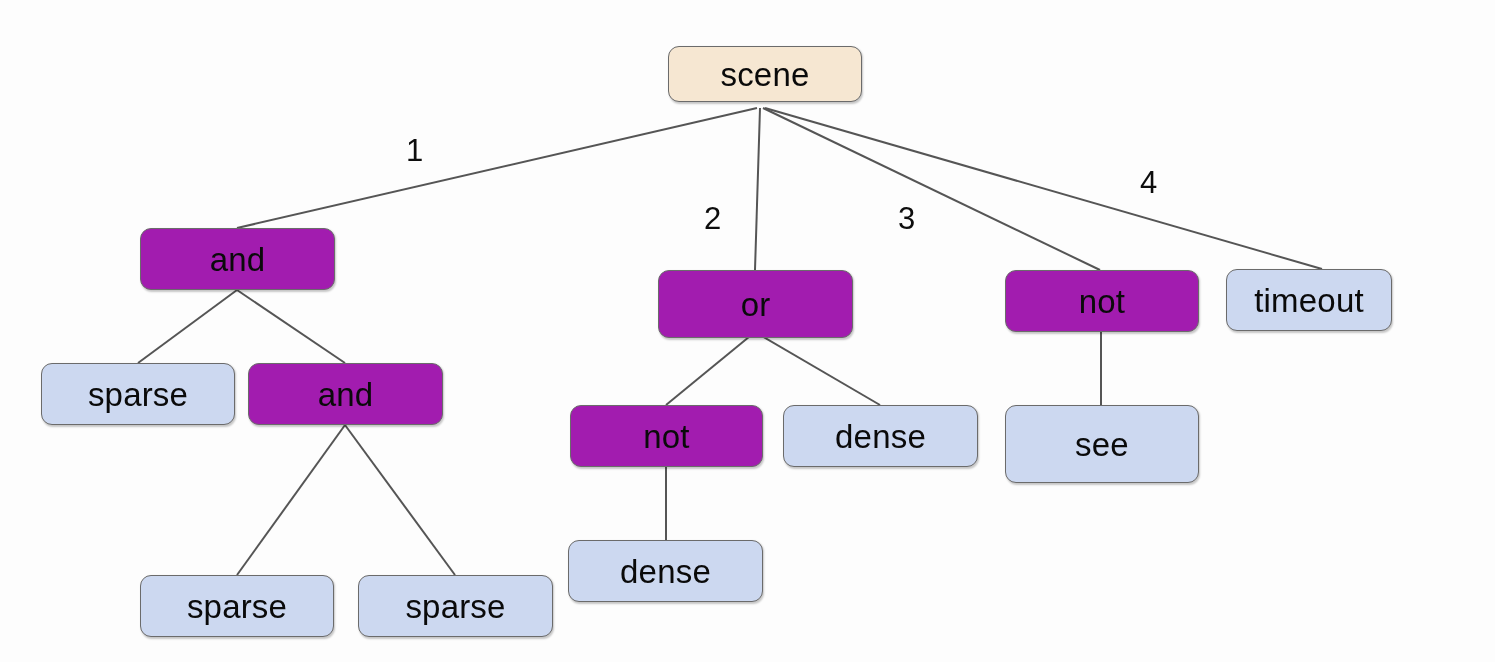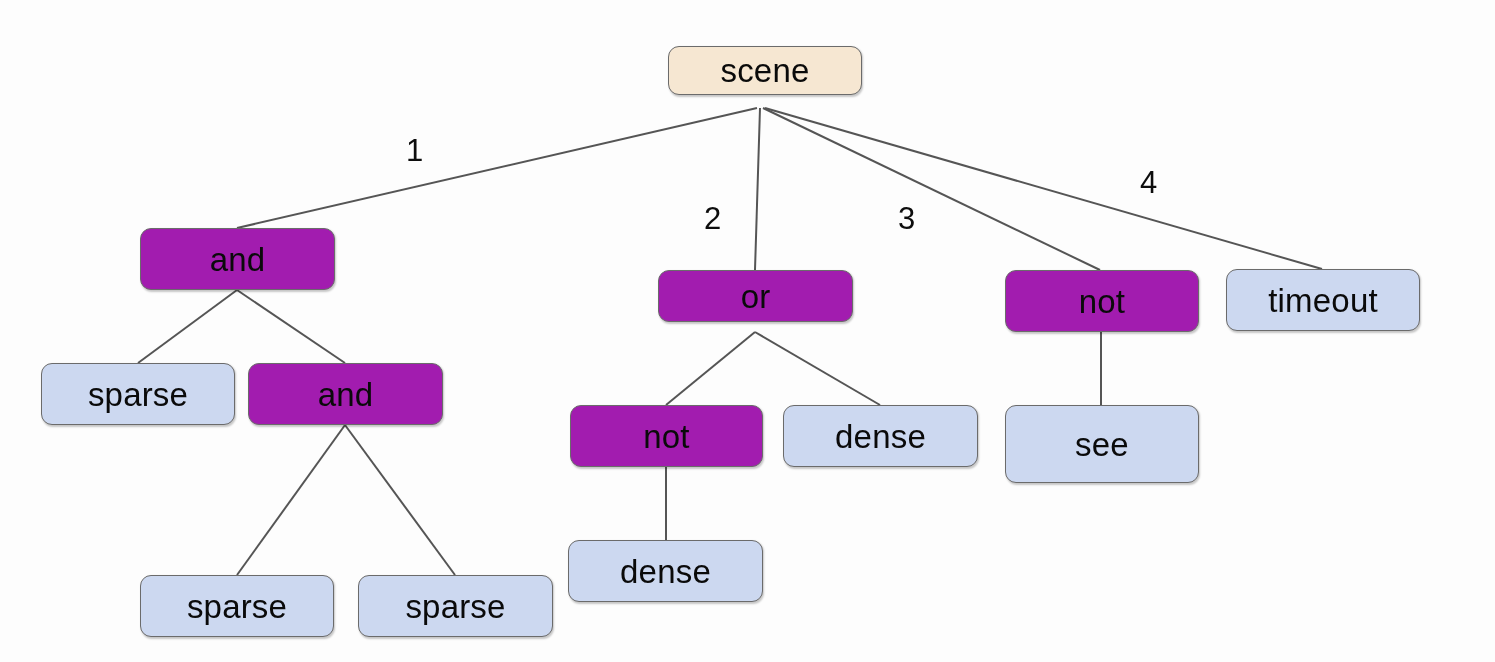--- a/index.html
+++ b/index.html
@@ -65,57 +65,57 @@
       <line x1="237" y1="290" x2="345" y2="363" stroke="#555555" stroke-width="2"></line>
       <line x1="345" y1="425" x2="237" y2="575" stroke="#555555" stroke-width="2"></line>
       <line x1="345" y1="425" x2="455" y2="575" stroke="#555555" stroke-width="2"></line>
       <line x1="755" y1="332" x2="666" y2="405" stroke="#555555" stroke-width="2"></line>
       <line x1="755" y1="332" x2="880" y2="405" stroke="#555555" stroke-width="2"></line>
       <line x1="666" y1="467" x2="666" y2="540" stroke="#555555" stroke-width="2"></line>
       <line x1="1101" y1="332" x2="1101" y2="405" stroke="#555555" stroke-width="2"></line>
     </svg>
 
   <div id="node-layer">
-      <div class="node root" style="left: 668px; top: 46px; width: 194px; height: 49px;">
+      <div class="node root" style="left: 668px; top: 46px; width: 194px; height: 56px;">
         <span class="node-label">scene</span>
       </div>
       <div class="node operator" style="left: 140px; top: 228px; width: 195px; height: 62px;">
         <span class="node-label">and</span>
       </div>
       <div class="node leaf" style="left: 41px; top: 363px; width: 194px; height: 62px;">
         <span class="node-label">sparse</span>
       </div>
       <div class="node operator" style="left: 248px; top: 363px; width: 195px; height: 62px;">
         <span class="node-label">and</span>
       </div>
       <div class="node leaf" style="left: 140px; top: 575px; width: 194px; height: 62px;">
         <span class="node-label">sparse</span>
       </div>
       <div class="node leaf" style="left: 358px; top: 575px; width: 195px; height: 62px;">
         <span class="node-label">sparse</span>
       </div>
-      <div class="node operator" style="left: 658px; top: 270px; width: 195px; height: 52px;">
+      <div class="node operator" style="left: 658px; top: 270px; width: 195px; height: 68px;">
         <span class="node-label">or</span>
       </div>
       <div class="node operator" style="left: 570px; top: 405px; width: 193px; height: 62px;">
         <span class="node-label">not</span>
       </div>
       <div class="node leaf" style="left: 568px; top: 540px; width: 195px; height: 62px;">
         <span class="node-label">dense</span>
       </div>
       <div class="node leaf" style="left: 783px; top: 405px; width: 195px; height: 62px;">
         <span class="node-label">dense</span>
       </div>
       <div class="node operator" style="left: 1005px; top: 270px; width: 194px; height: 62px;">
         <span class="node-label">not</span>
       </div>
       <div class="node leaf" style="left: 1005px; top: 405px; width: 194px; height: 78px; text-align: center;">
         <span class="node-label">see</span>
       </div>
-      <div class="node leaf" style="left: 1226px; top: 269px; width: 194px; height: 62px;">
+      <div class="node leaf" style="left: 1226px; top: 269px; width: 166px; height: 62px;">
         <span class="node-label">timeout</span>
       </div>
     </div>
   <div id="label-layer">
       <div class="edge-label" style="left: 406px; top: 135px;">1</div>
       <div class="edge-label" style="left: 704px; top: 203px;">2</div>
       <div class="edge-label" style="left: 898px; top: 203px;">3</div>
       <div class="edge-label" style="left: 1140px; top: 167px;">4</div>
     </div>
 

